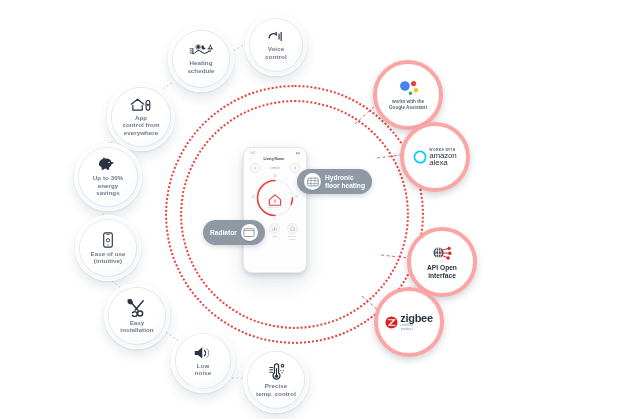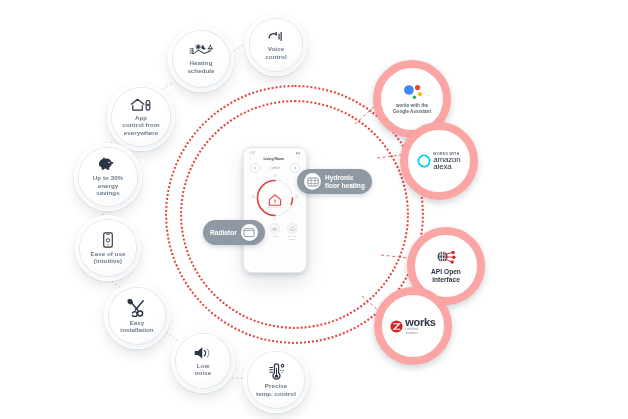--- a/index.html
+++ b/index.html
@@ -55,21 +55,21 @@
   #b-savings   {left:74px;top:143px;width:68px;height:68px;}
   #b-ease      {left:75px;top:215px;width:66px;height:66px;}
   #b-install   {left:104px;top:283px;width:66px;height:66px;}
   #b-noise     {left:171px;top:329px;width:64px;height:64px;}
   #b-precise   {left:243px;top:347px;width:66px;height:66px;}
 
   
   .badge{
     position:absolute;border-radius:50%;
     background:#ffffff;
-    border:8px solid #fca5a5;
+    border:4px solid #fca5a5;
     box-shadow:0 3px 7px rgba(40,55,75,.22);
     display:flex;flex-direction:column;align-items:center;justify-content:center;
     text-align:center;
   }
   .badge .bi{line-height:0;display:block;}
   .badge .btxt{font-size:4.6px;line-height:5.6px;color:#5a6470;font-weight:700;white-space:pre-line;margin-top:2px;letter-spacing:.02px;}
   .badge .btxt.big{font-size:6.6px;line-height:7.6px;color:#2b3442;}
   #g-google {left:373px;top:60px;width:62px;height:62px;}
   #g-alexa  {left:400px;top:122px;width:62px;height:62px;}
   #g-api    {left:407px;top:227px;width:62px;height:62px;}
@@ -322,21 +322,21 @@
 
   <div class="badge" id="g-zigbee">
     <div style="display:flex;align-items:center;gap:2px;">
       <span class="bi">
         <svg width="13" height="13" viewBox="0 0 18 18">
           <circle cx="9" cy="9" r="8.4" fill="#d8221f"></circle>
           <path d="M5 5.2h8L5.6 12.8h8" fill="none" stroke="#fff" stroke-width="1.7" stroke-linecap="round"></path>
         </svg>
       </span>
       <span style="display:flex;flex-direction:column;align-items:flex-start;">
-        <span class="zig-word">works</span>
+        <span class="zig-word">zigbee</span>
         <span class="zig-sub" style="white-space:pre-line;">certified
 product</span>
       </span>
     </div>
   </div>
 
   <div id="phone">
     <div class="screen">
 
       <div class="ph-status">

